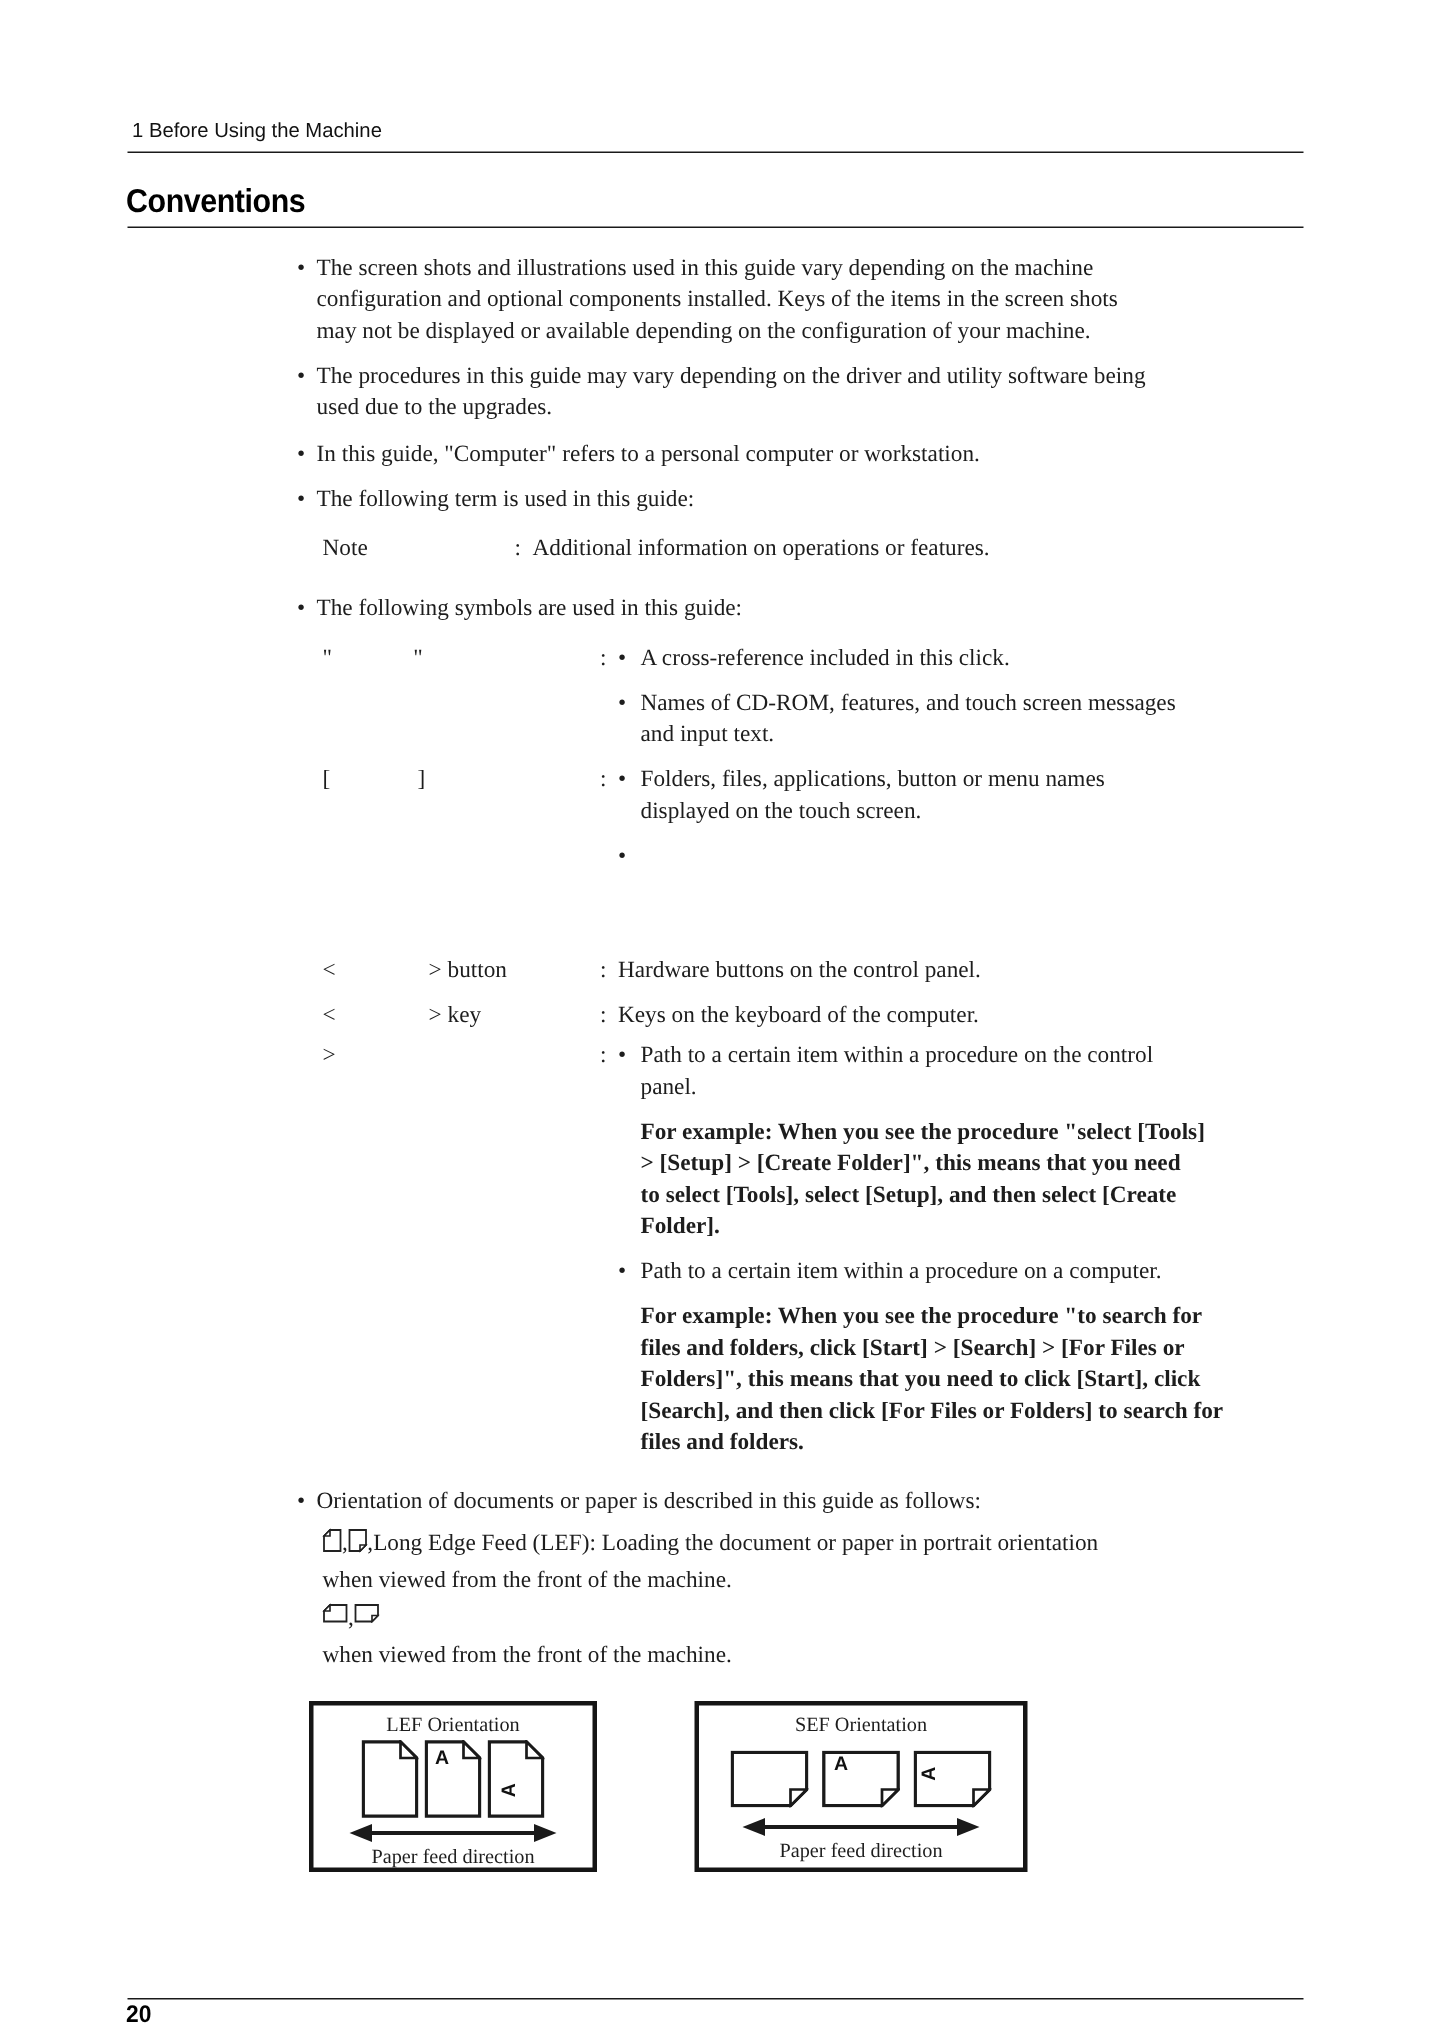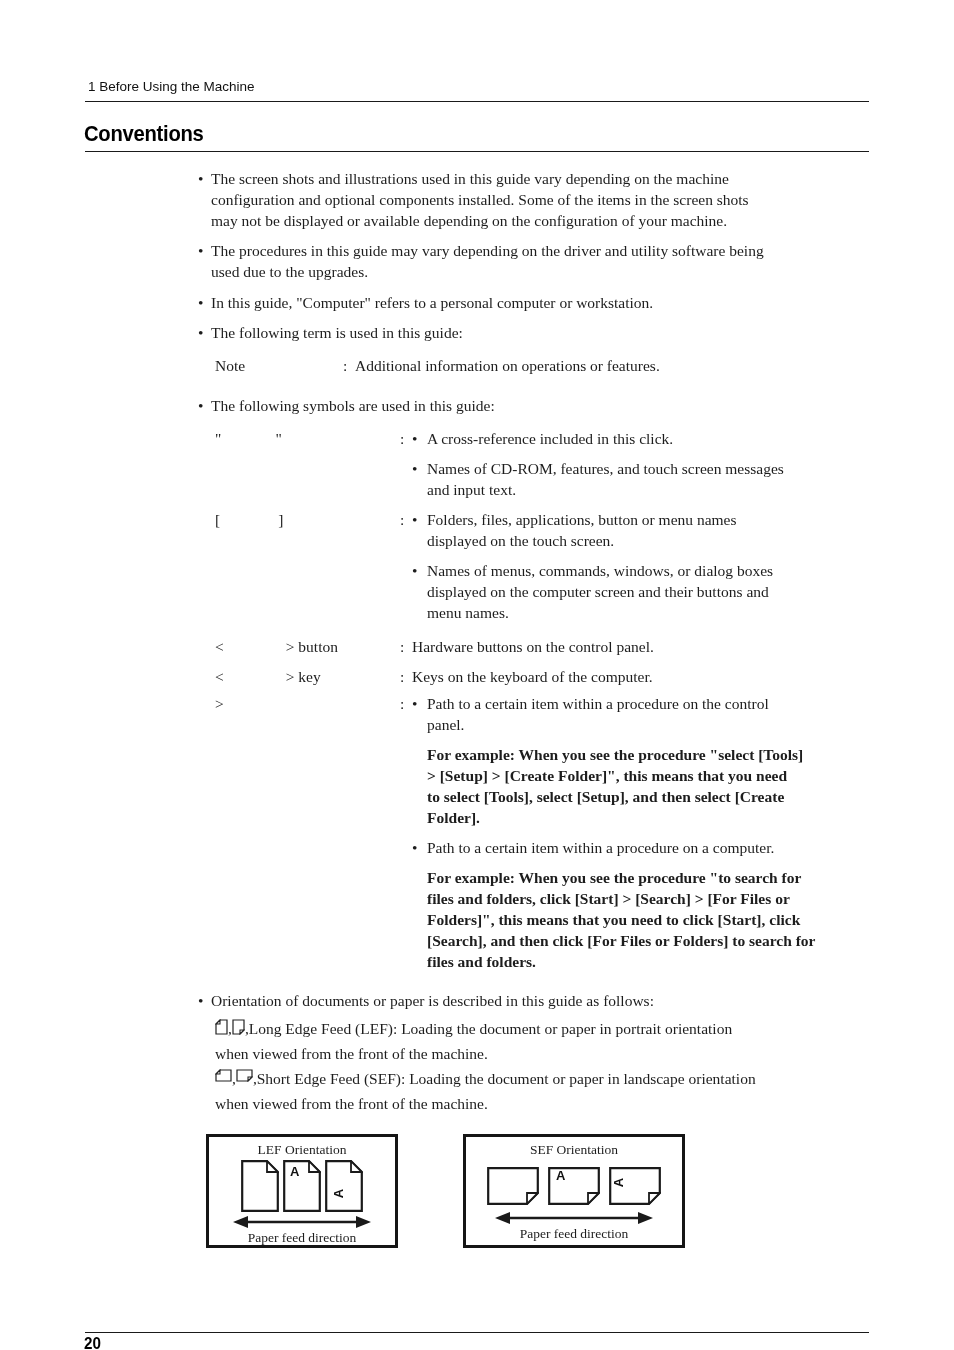--- a/index.html
+++ b/index.html
@@ -71,21 +71,21 @@
 
   <div class="hdr">1 Before Using the Machine</div>
   <div class="rule rule-hdr"></div>
 
   <h1 class="title">Conventions</h1>
   <div class="rule rule-title"></div>
 
   <div class="bullet" style="top:129px">
     <span class="bm">•</span>
     <span class="btext">The screen shots and illustrations used in this guide vary depending on the machine
-configuration and optional components installed. Some of the items in the screen shots
+configuration and optional components installed. Keys of the items in the screen shots
 may not be displayed or available depending on the configuration of your machine.</span>
   </div>
   <div class="bullet" style="top:201px">
     <span class="bm">•</span>
     <span class="btext">The procedures in this guide may vary depending on the driver and utility software being
 used due to the upgrades.</span>
   </div>
   <div class="bullet" style="top:253px">
     <span class="bm">•</span>
     <span class="btext">In this guide, "Computer" refers to a personal computer or workstation.</span>
@@ -126,23 +126,20 @@
     <span class="sym">[               ]</span>
     <span class="scolon">:</span>
     <div class="sdesc">
       <div class="sitem">
         <span class="bm">•</span>
         <span class="stext">Folders, files, applications, button or menu names
 displayed on the touch screen.</span>
       </div>
       <div class="sitem">
         <span class="bm">•</span>
-        <span class="stext">Names of menus, commands, windows, or dialog boxes
-displayed on the computer screen and their buttons and
-menu names.</span>
       </div>
     </div>
   </div>
 
   <div class="symrow" style="top:597px">
     <span class="sym">&lt;                &gt; button</span>
     <span class="scolon">:</span>
     <div class="sdesc plain">Hardware buttons on the control panel.</div>
   </div>
 
@@ -210,21 +207,20 @@
             <path d="M5,1 V5 H1 Z" fill="#fff" stroke="#222" stroke-width="1.1"></path>
           </svg>
       </span>
       <span class="osep">,</span>
       <span class="oicon">
         <svg width="17" height="13" viewBox="0 0 17 13">
             <path d="M1,1 H16 V8 L12,12 H1 Z" fill="#fff" stroke="#222" stroke-width="1.2" stroke-linejoin="miter"></path>
             <path d="M16,8 H12 V12 Z" fill="#fff" stroke="#222" stroke-width="1.1"></path>
           </svg>
       </span>
-      <span class="otext">,Short Edge Feed (SEF): Loading the document or paper in landscape orientation</span>
     </div>
     <div class="oline2">when viewed from the front of the machine.</div>
   </div>
 
   <div class="diagbox" style="left:206px;width:192px;">
     <div class="dtitle">LEF Orientation</div>
     <div class="pages lefpages">
       <span class="dpage">
         <svg width="38" height="52" viewBox="0 0 38 52">
             <path d="M1.2,1.2 H26 L36.8,12 V50.8 H1.2 Z" fill="#fff" stroke="#1a1a1a" stroke-width="2.2"></path>

